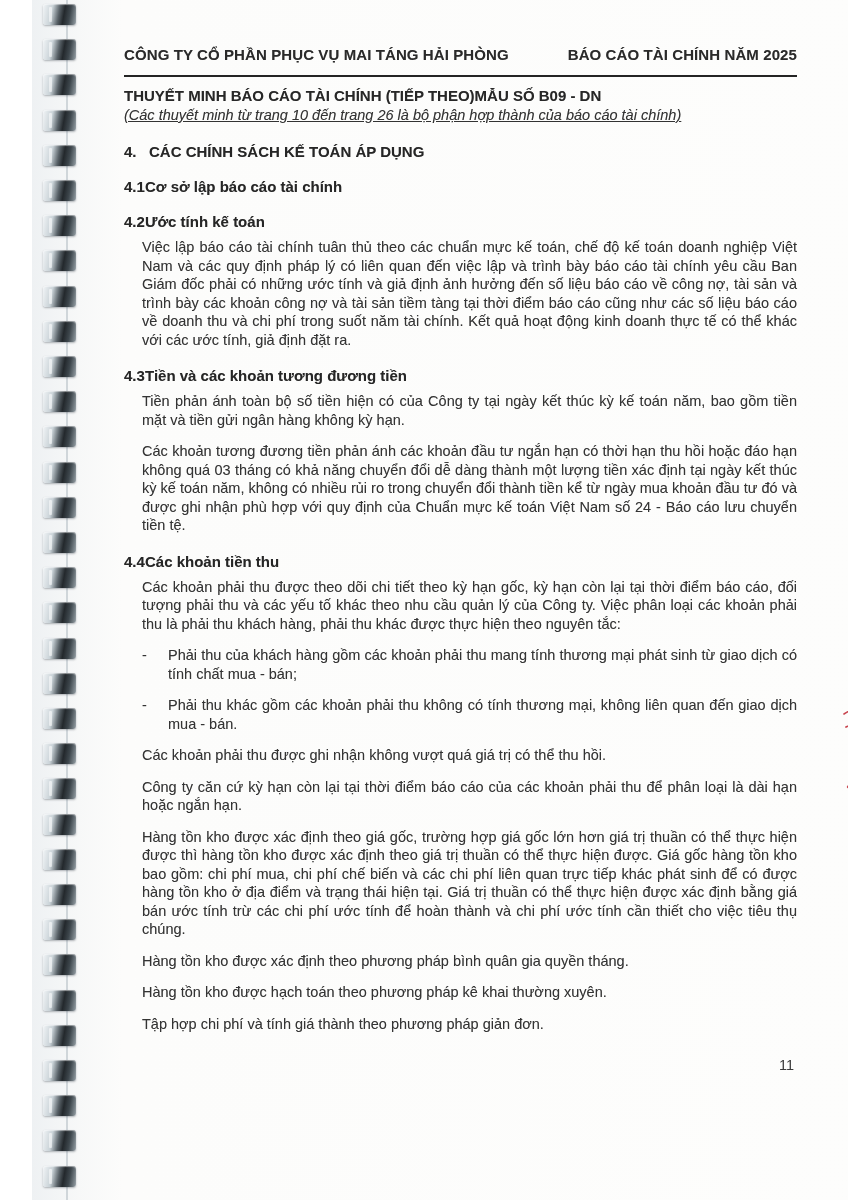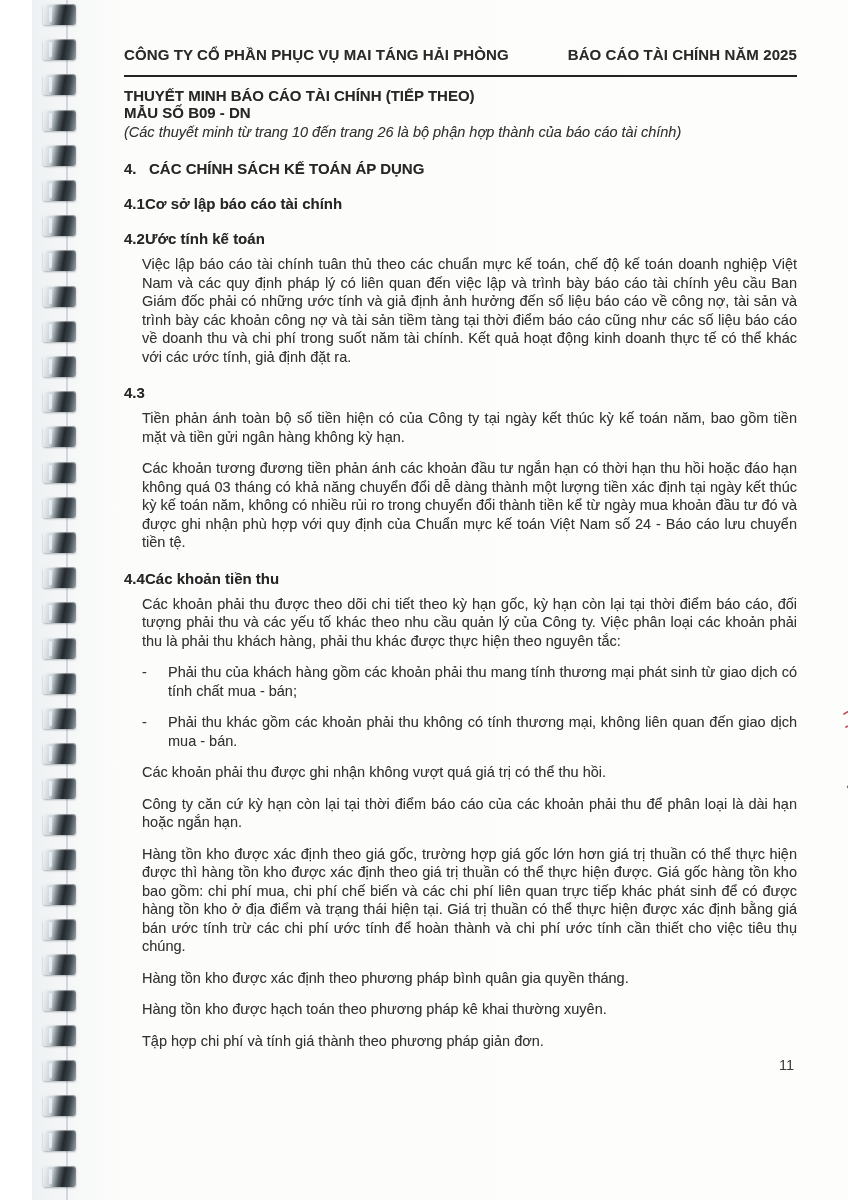--- a/index.html
+++ b/index.html
@@ -14,22 +14,22 @@
   
   .edge-line{position:absolute;left:34px;top:0;bottom:0;width:2px;background:#c3cbd0;opacity:.75;}
   .ring{position:absolute;left:11px;width:33px;height:21px;border-radius:3px;
     background:linear-gradient(100deg,#f1f4f6 0%,#c9d2d7 28%,#576066 48%,#23282c 62%,#3e474d 78%,#97a1a7 100%);
     box-shadow:0 1px 2px rgba(40,50,60,.35), inset 0 1px 1px rgba(255,255,255,.5);}
   .ring::after{content:"";position:absolute;left:6px;top:3px;width:3px;height:15px;background:rgba(255,255,255,.55);border-radius:1px;}
   
   .content{position:relative;padding:46px 83px 0 92px;}
   .hdr-row{display:flex;justify-content:space-between;align-items:flex-start;font-weight:bold;font-size:15px;color:#2a2a2a;letter-spacing:.1px;}
   .rule{margin-top:12px;border-top:2.5px solid #242424;}
-  .sub-row{display:flex;justify-content:space-between;margin-top:10px;font-weight:bold;font-size:15px;color:#272727;flex-direction:column;}
-  .note{margin-top:3px;font-style:italic;font-size:14.5px;color:#333;}
+  .sub-row{display:flex;margin-top:10px;font-weight:bold;font-size:15px;color:#272727;}
+  .note{margin-top:3px;font-style:italic;font-size:14.5px;color:#333;text-decoration:underline;}
   .h4{display:flex;font-weight:bold;font-size:15px;color:#262626;margin:18px 0 8px;}
   .h4.main{margin-top:20px;}
   .h4 .num{flex:0 0 21px;}
   .h4.main .num{flex:0 0 25px;}
   p.body{margin:0 0 13px;margin-left:18px;font-size:14.5px;line-height:18.5px;text-align:justify;color:#343434;}
   .bullet{display:flex;margin:0 0 13px 18px;font-size:14.5px;line-height:18.5px;color:#343434;}
   .bullet .dash{flex:0 0 26px;}
   .bullet .btxt{text-align:justify;}
   .content, .h4, p.body, .bullet{text-shadow:0 0 .4px rgba(30,30,30,.28);}
   .pagenum{position:absolute;top:1057px;right:86px;font-size:14.5px;color:#3a3a3a;}
@@ -123,20 +123,21 @@
     </div>
 
     <div class="h4">
       <span class="num">4.2</span>
       <span>Ước tính kế toán</span>
     </div>
     <p class="body">Việc lập báo cáo tài chính tuân thủ theo các chuẩn mực kế toán, chế độ kế toán doanh nghiệp Việt Nam và các quy định pháp lý có liên quan đến việc lập và trình bày báo cáo tài chính yêu cầu Ban Giám đốc phải có những ước tính và giả định ảnh hưởng đến số liệu báo cáo về công nợ, tài sản và trình bày các khoản công nợ và tài sản tiềm tàng tại thời điểm báo cáo cũng như các số liệu báo cáo về doanh thu và chi phí trong suốt năm tài chính. Kết quả hoạt động kinh doanh thực tế có thể khác với các ước tính, giả định đặt ra.</p>
 
     <div class="h4">
       <span class="num">4.3</span>
+      <span>Tiền và các khoản tương đương tiền</span>
     </div>
     <p class="body">Tiền phản ánh toàn bộ số tiền hiện có của Công ty tại ngày kết thúc kỳ kế toán năm, bao gồm tiền mặt và tiền gửi ngân hàng không kỳ hạn.</p>
     <p class="body">Các khoản tương đương tiền phản ánh các khoản đầu tư ngắn hạn có thời hạn thu hồi hoặc đáo hạn không quá 03 tháng có khả năng chuyển đổi dễ dàng thành một lượng tiền xác định tại ngày kết thúc kỳ kế toán năm, không có nhiều rủi ro trong chuyển đổi thành tiền kể từ ngày mua khoản đầu tư đó và được ghi nhận phù hợp với quy định của Chuẩn mực kế toán Việt Nam số 24 - Báo cáo lưu chuyển tiền tệ.</p>
 
     <div class="h4">
       <span class="num">4.4</span>
       <span>Các khoản tiền thu</span>
     </div>
     <p class="body">Các khoản phải thu được theo dõi chi tiết theo kỳ hạn gốc, kỳ hạn còn lại tại thời điểm báo cáo, đối tượng phải thu và các yếu tố khác theo nhu cầu quản lý của Công ty. Việc phân loại các khoản phải thu là phải thu khách hàng, phải thu khác được thực hiện theo nguyên tắc:</p>
     <div class="bullet">

